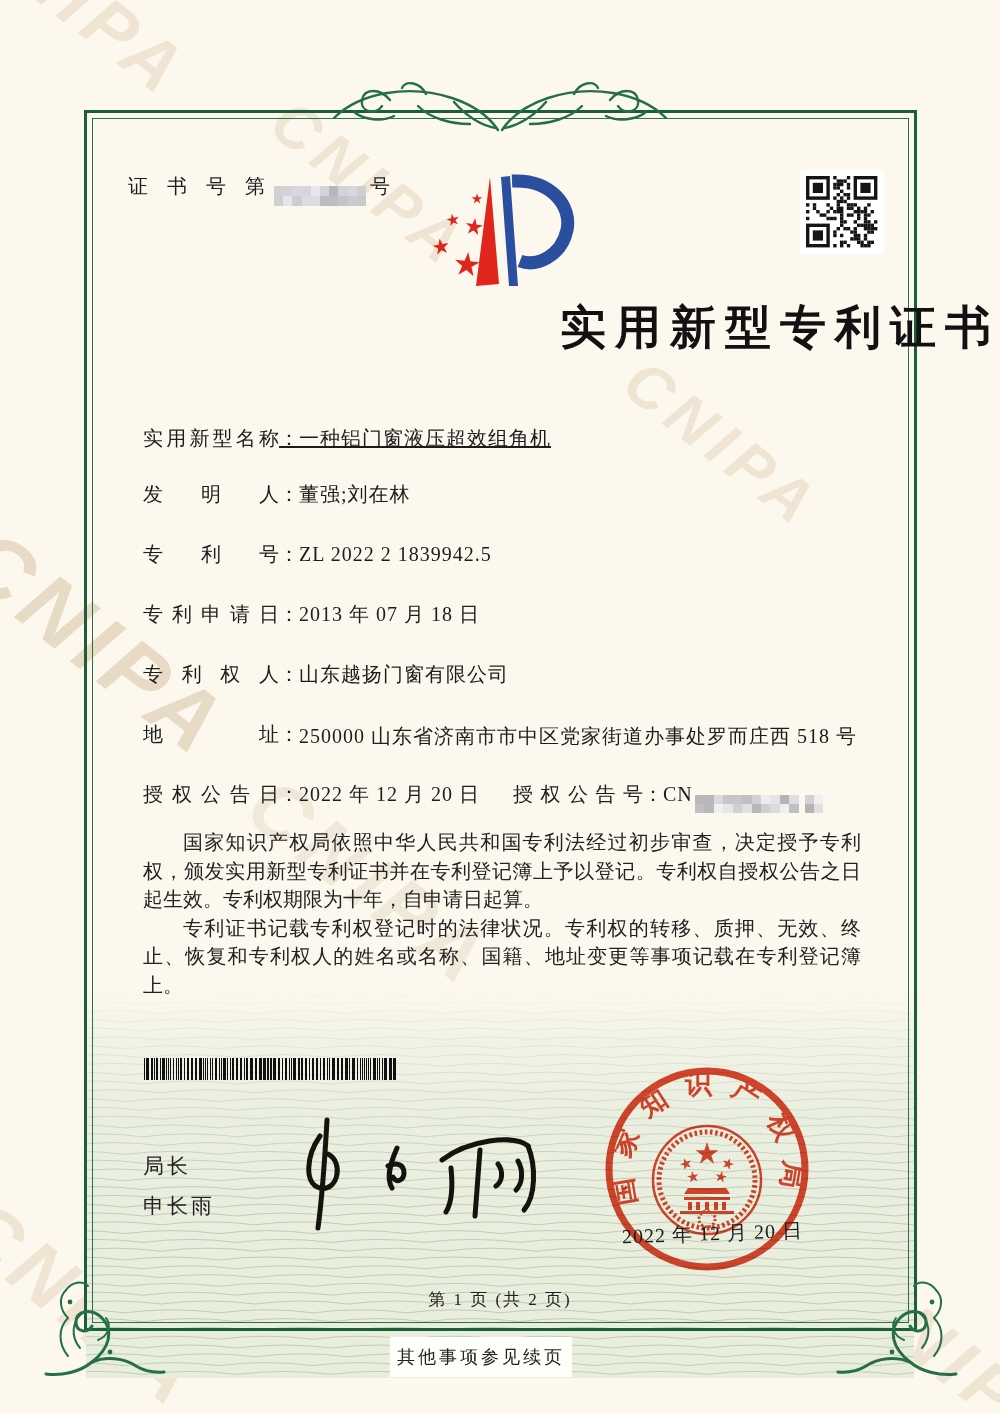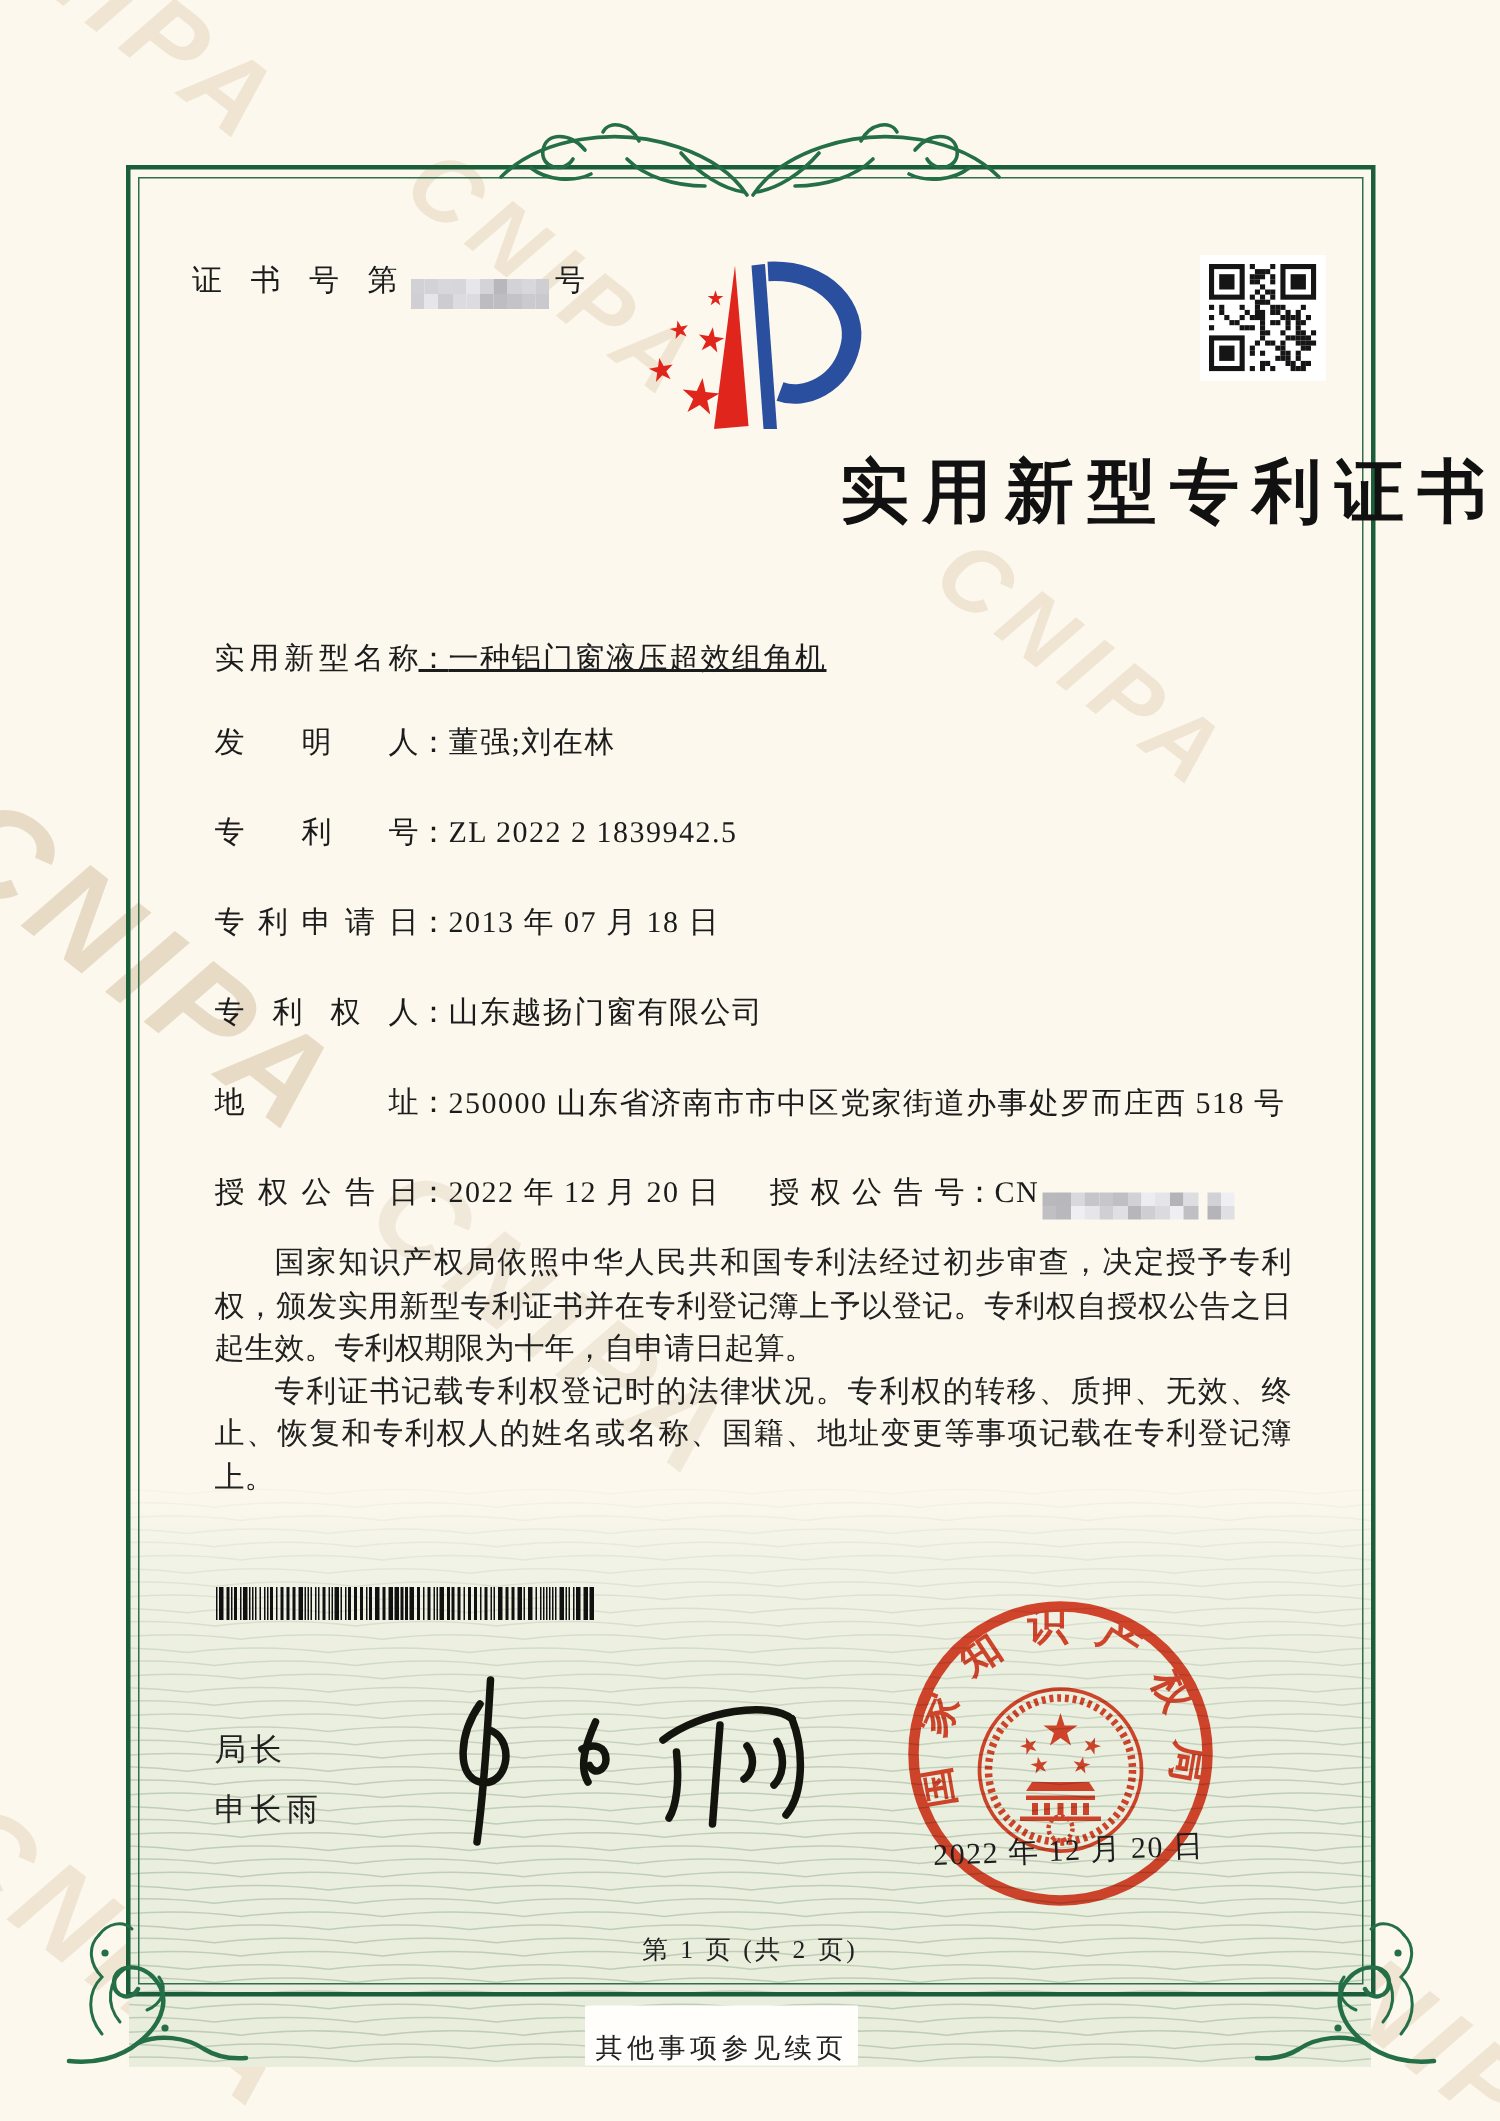--- a/index.html
+++ b/index.html
@@ -54,21 +54,21 @@
   #barcode { position:absolute; left:143px; top:1058px; z-index:4; }
   .issuer { position:absolute; left:143px; top:1146px; z-index:4; font-size:21px;
     line-height:40px; letter-spacing:3px; color:#222; }
   #signature { position:absolute; left:300px; top:1106px; z-index:5; }
   #seal { position:absolute; left:600px; top:1062px; z-index:5; opacity:.93; mix-blend-mode:multiply; }
   .sealdate { position:absolute; left:622px; top:1220px; width:190px; z-index:6;
     font-size:20px; letter-spacing:1px; color:#1d1d1d; transform:rotate(-2deg); white-space:nowrap; }
   .pageinfo { position:absolute; left:0; top:1288px; width:1000px; z-index:4;
     text-align:center; font-size:17px; letter-spacing:2px; color:#222; }
   .notebox { position:absolute; left:390px; top:1337px; width:182px; height:40px; z-index:6;
-    background:#fffefb; display:flex; align-items:flex-end; justify-content:center;font-family:Liberation Mono, monospace; }
+    background:#fffefb; display:flex; align-items:center; justify-content:center;font-family:Liberation Mono, monospace; }
   .notebox span { font-size:18px; letter-spacing:3px; color:#222; }
 </style>
 </head>
 <body>
 
 <span class="wm" style="left:-52px; top:-40px; font-size:72px;">CNIPA</span>
 <span class="wm" style="left:255px; top:148px; font-size:62px;">CNIPA</span>
 <span class="wm" style="left:608px; top:408px; font-size:62px;">CNIPA</span>
 <span class="wm" style="left:-58px; top:592px; font-size:88px; color:rgba(204,184,148,.45);">CNIPA</span>
 <span class="wm" style="left:228px; top:836px; font-size:80px; color:rgba(212,196,166,.30);">CNIPA</span>

